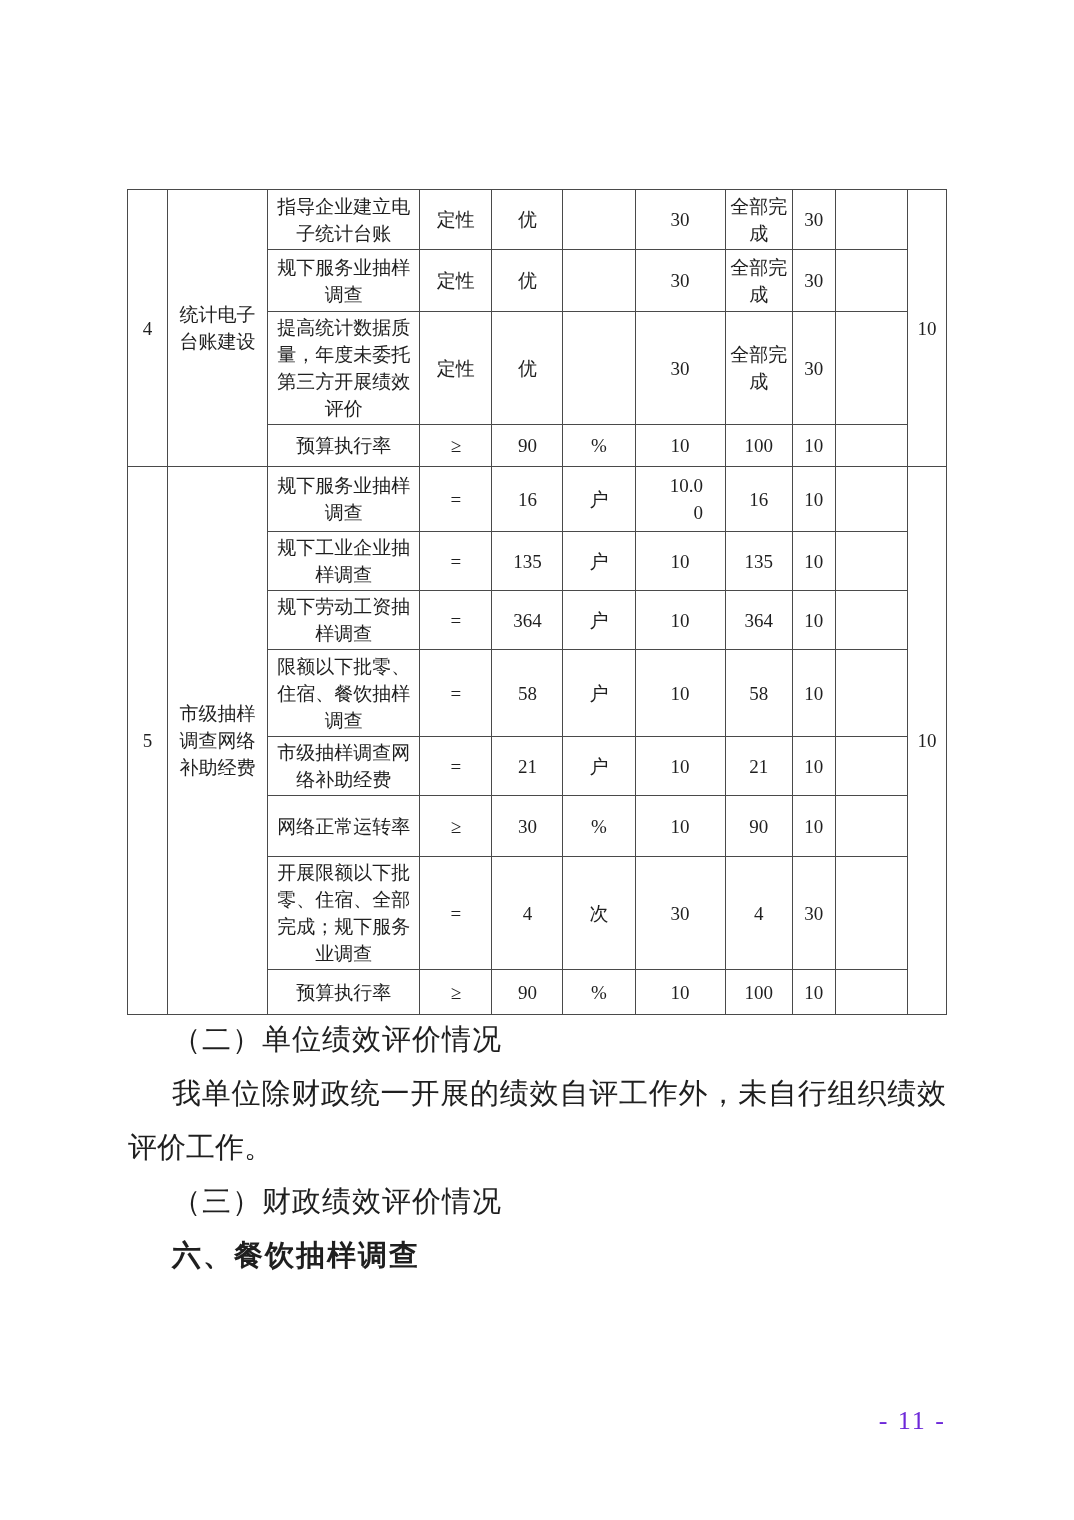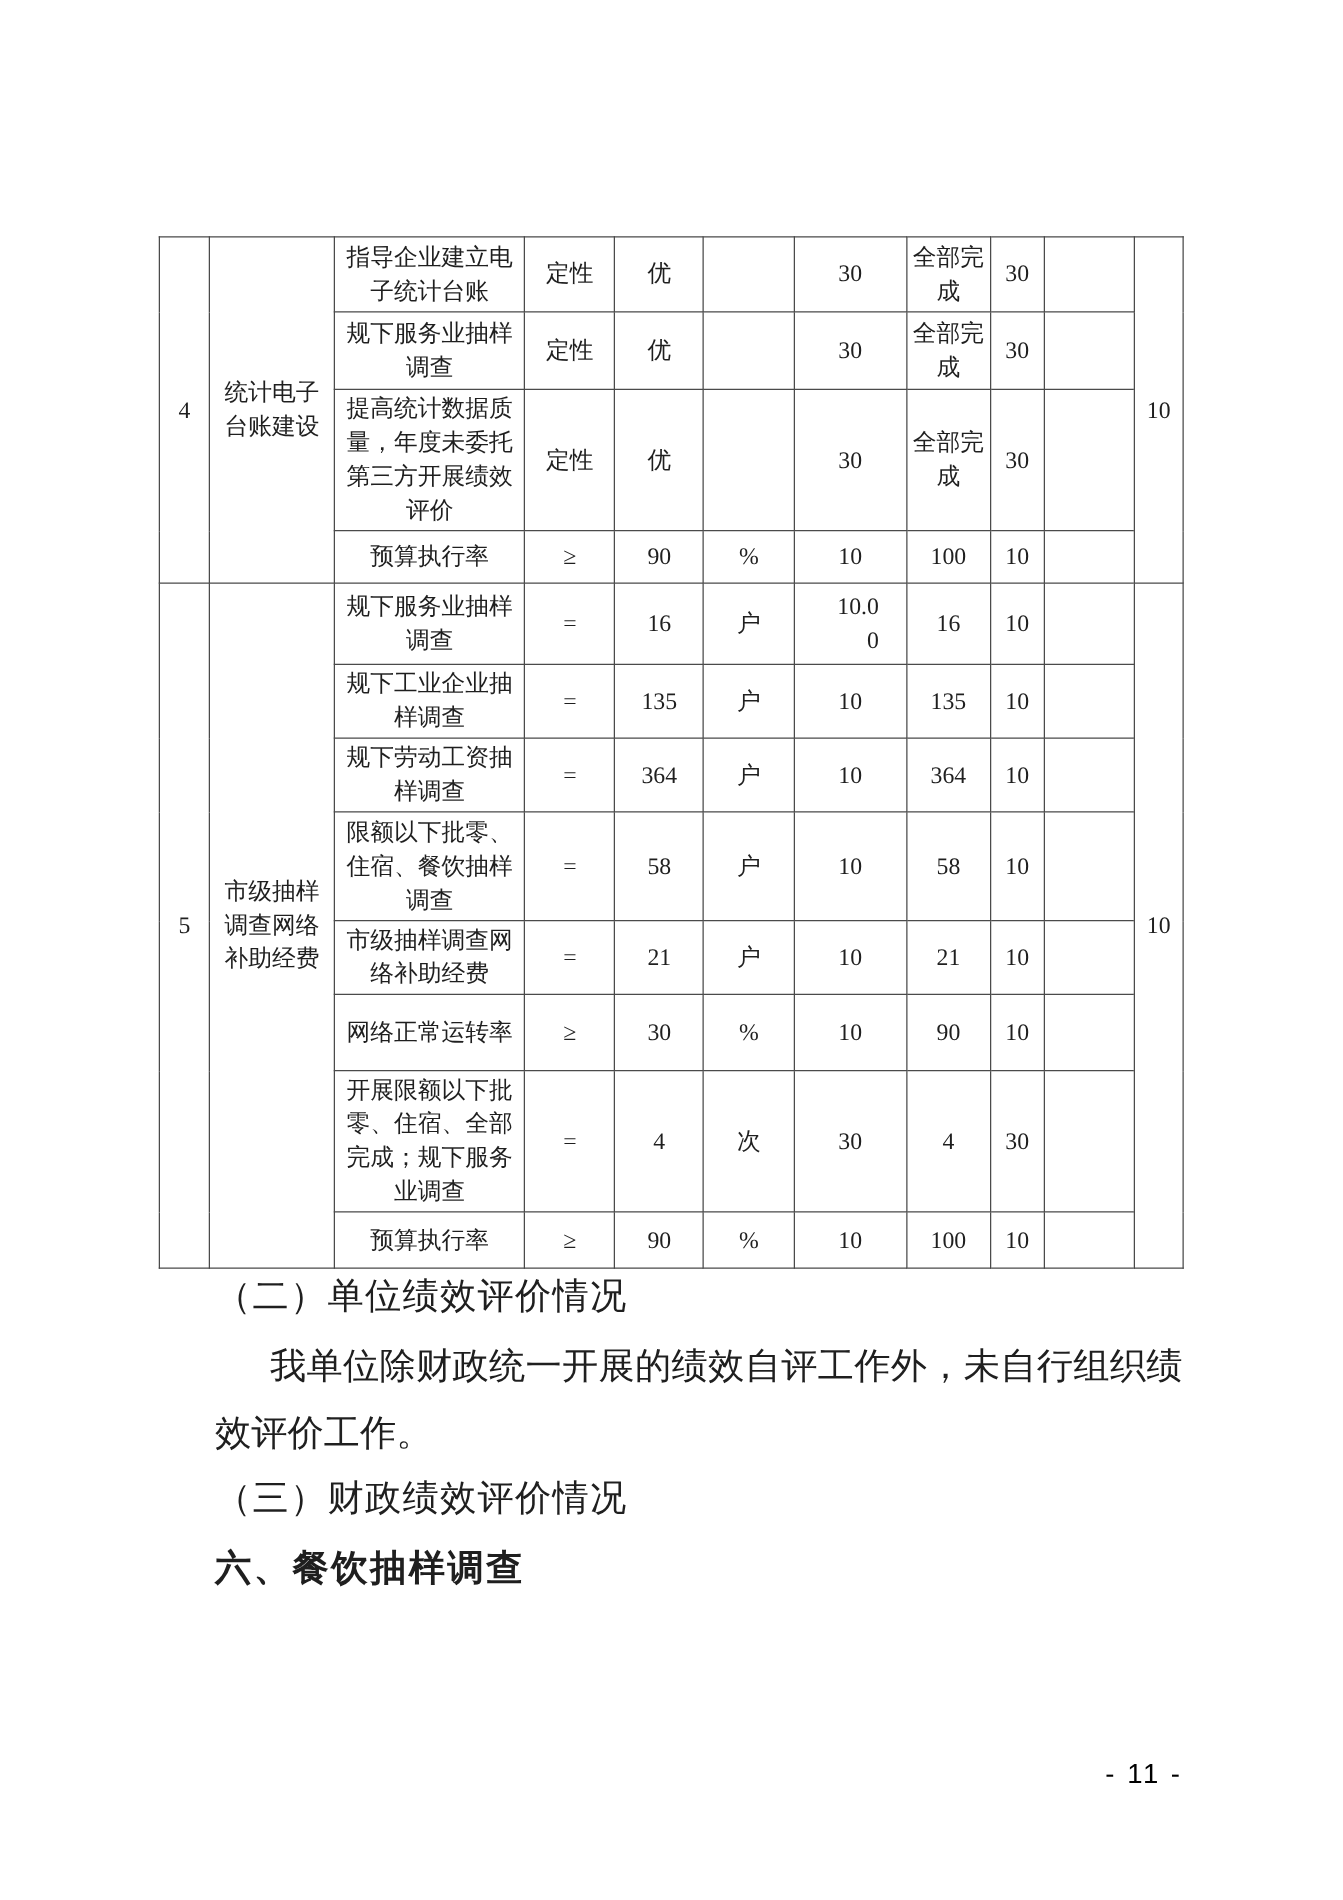--- a/index.html
+++ b/index.html
@@ -60,50 +60,49 @@
     top: 1012px;
     width: 818px;
     font-size: 29px;
     line-height: 54px;
   }
   .text-block > * {
     margin: 0;
     padding: 0;
   }
   .h-kai {
-    font-family: Liberation Mono, monospace;
+    font-family: Liberation Sans, sans-serif;
     text-indent: 44px;
     letter-spacing: 1px;
   }
   .para {
     font-family: "Liberation Serif", serif;
     text-indent: 44px;
     text-align: justify;
     text-justify: inter-character;
-    margin-left: 44px;
   }
   .para-single {
     font-family: "Liberation Serif", serif;
     text-indent: 44px;
   }
   .h-hei {
     font-family: "Liberation Sans", sans-serif;
     font-weight: bold;
     text-indent: 44px;
     letter-spacing: 2px;
   }
 
   
   .page-num {
     position: absolute;
     right: 128px;
     top: 1406px;
-    font-family: Liberation Sans, sans-serif;
-    font-size: 22px;
-    color: #000000;
+    font-family: Liberation Serif, serif;
+    font-size: 26px;
+    color: #6d28d9;
     letter-spacing: 2px;
   }
 </style>
 </head>
 <body>
 
 <div class="page">
 
   <table class="perf">
     <colgroup>

